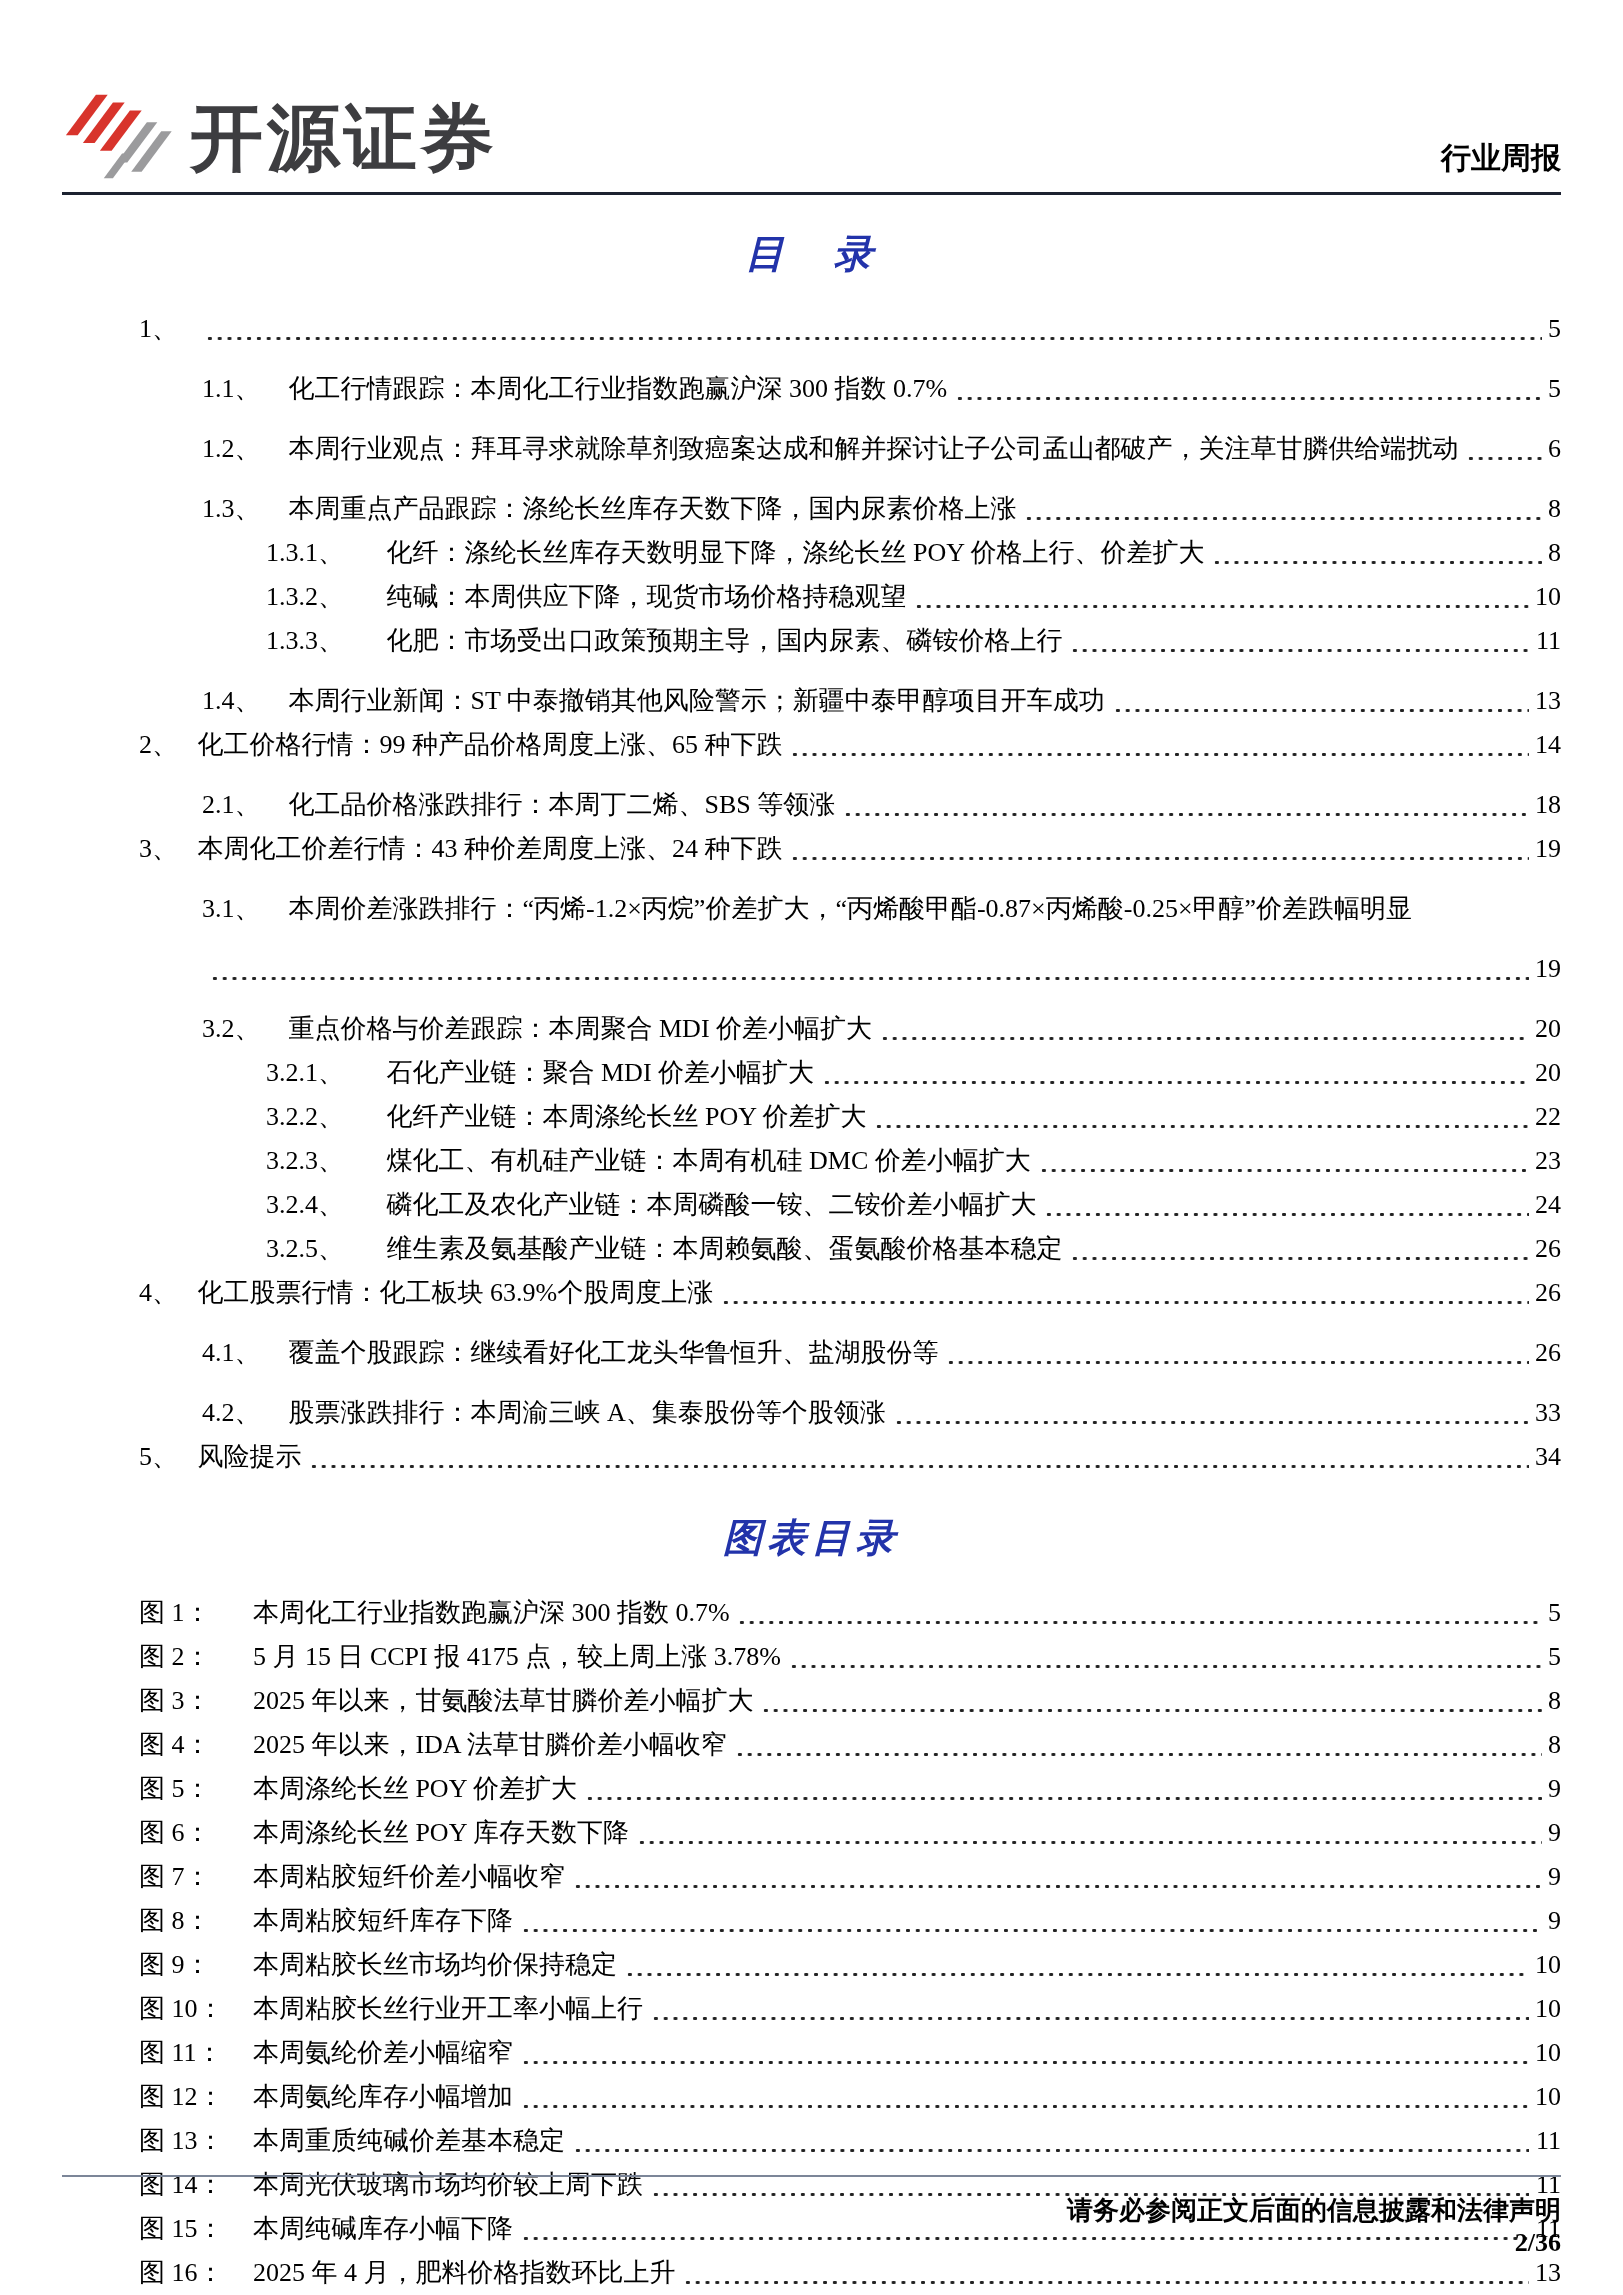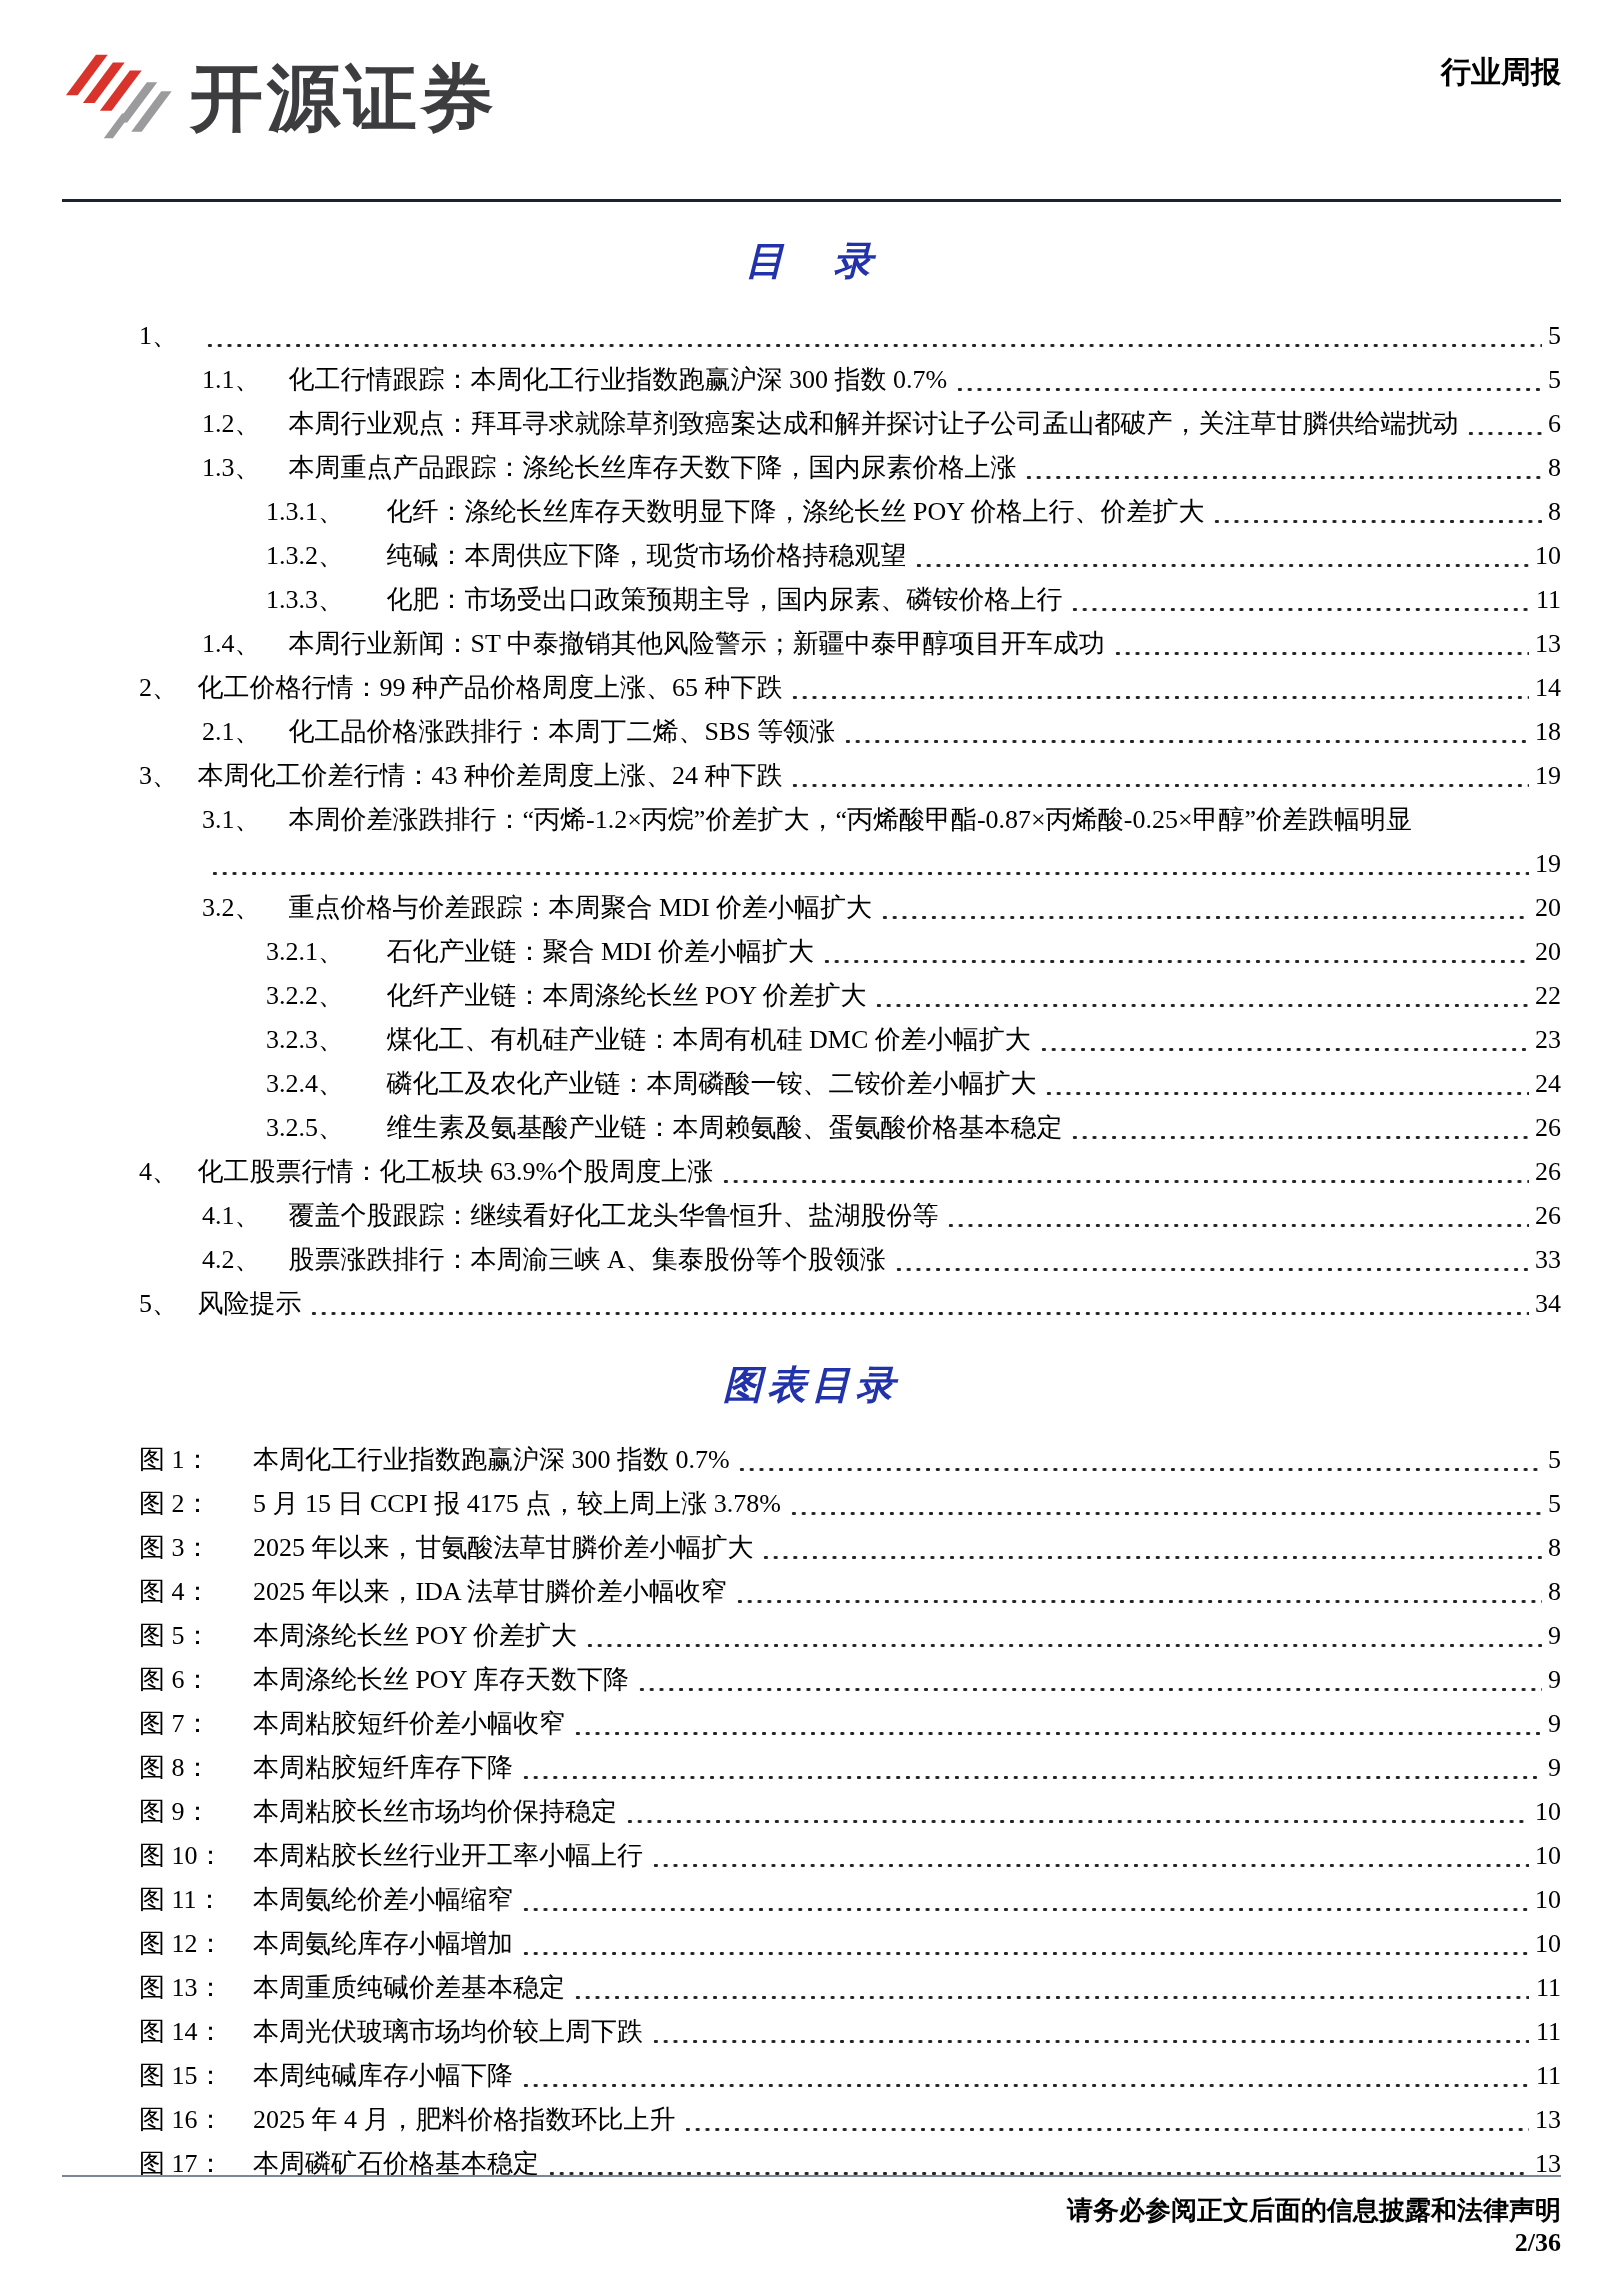--- a/index.html
+++ b/index.html
@@ -16,23 +16,23 @@
     padding: 52px 62px 98px 62px;
     font-family: "Liberation Serif", "DejaVu Serif", serif;
     color: #000000;
     overflow: hidden;
   }
 
   
   .header {
     display: flex;
     justify-content: space-between;
-    align-items: flex-start;
+    align-items: flex-end;
     border-bottom: 3.3px solid #1c2230;
-    padding-bottom: 16px;
+    padding-bottom: 9px;
     height: 131px;
   }
   .logo {
     display: flex;
     align-items: center;
     gap: 17px;
   }
   .logo-mark { flex: none; }
   .logo-text {
     font-family: "Liberation Sans", "DejaVu Sans", sans-serif;
@@ -64,21 +64,21 @@
   .toc-row, .fig-row {
     display: flex;
     align-items: flex-end;
     font-size: 26px;
     line-height: 44px;
     height: 44px;
     overflow: hidden;
     color: #000;
   }
   .lvl1 { padding-left: 77px; }
-  .lvl2 { padding-left: 140px; }
+  .lvl2 { padding-left: 140px; margin-top: 16px; }
   .lvl3 { padding-left: 204px; }
   .toc-num { flex: none; margin-right: 6.5px; }
   .lvl1 .toc-num { min-width: 52px; }
   .lvl2 .toc-num { min-width: 80px; }
   .lvl3 .toc-num { min-width: 114px; }
   .toc-text, .fig-text {
     flex: 0 1 auto;
     white-space: nowrap;
   }
   .leader {

